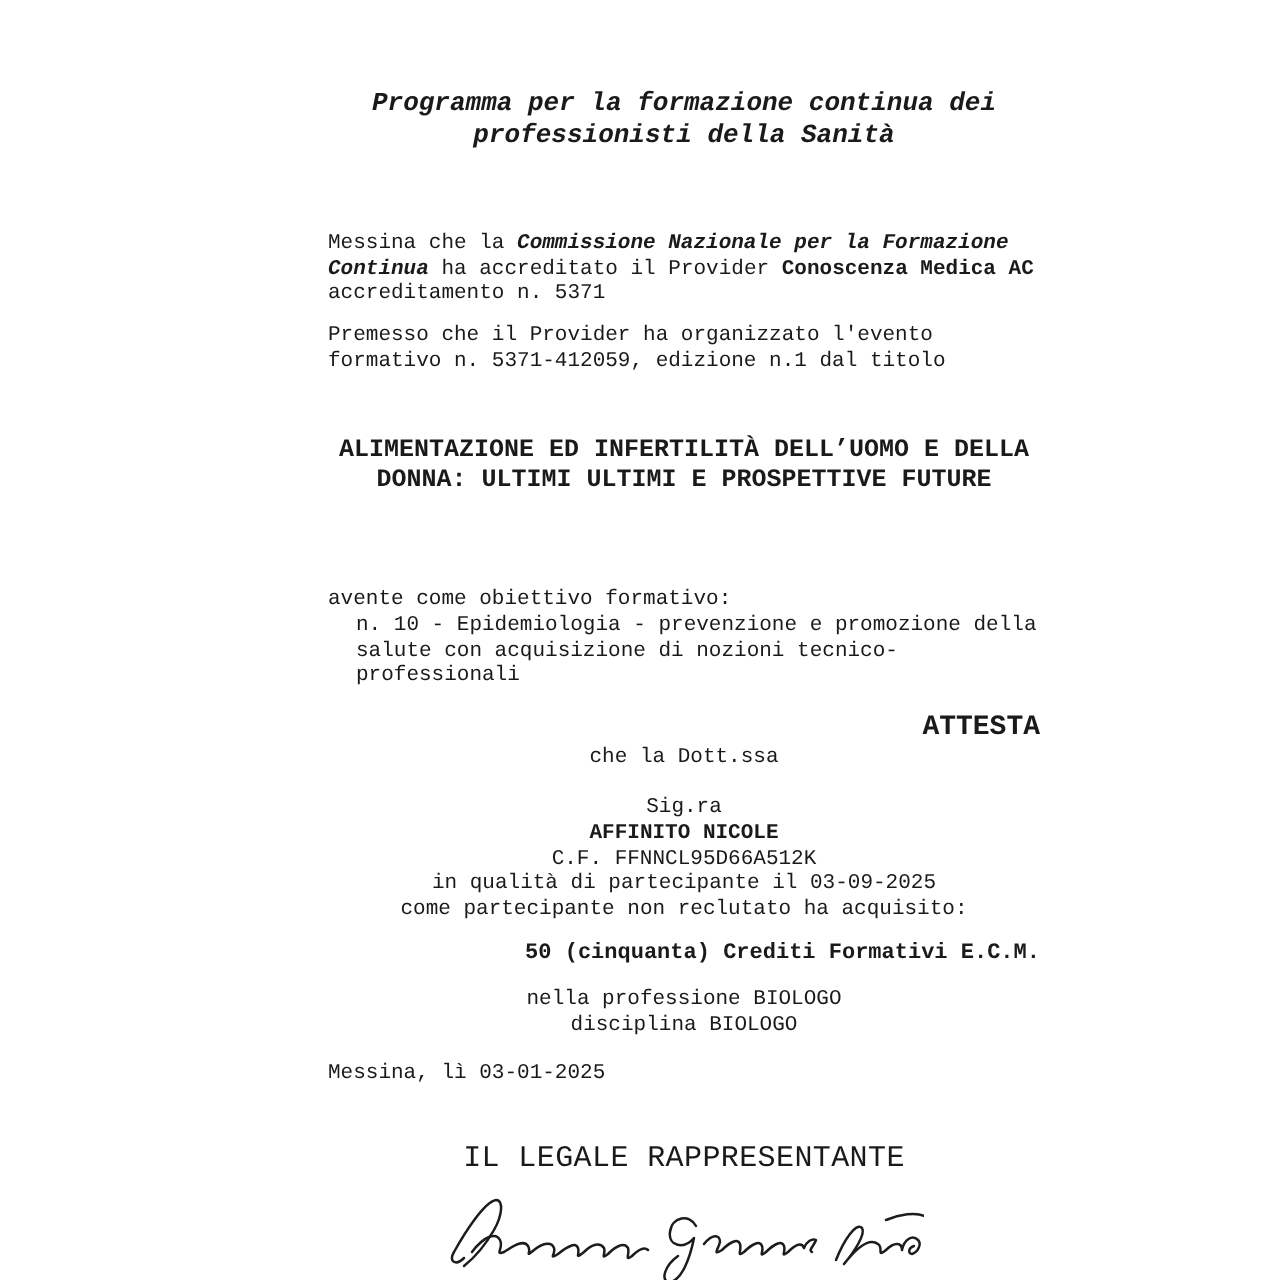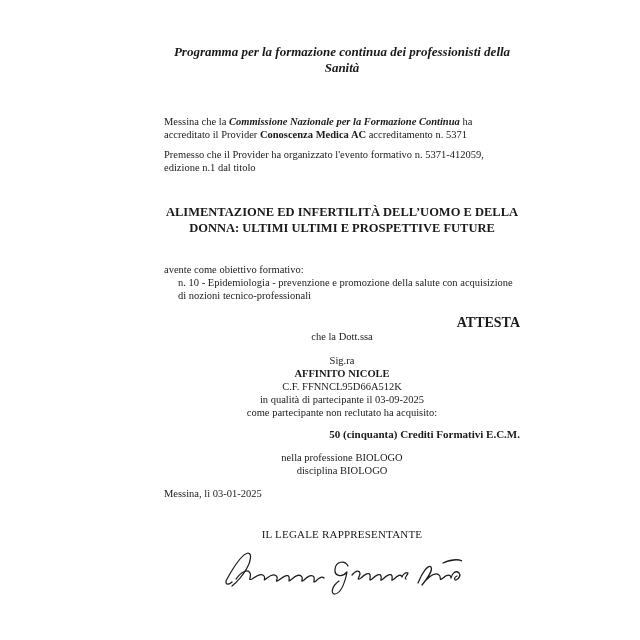--- a/index.html
+++ b/index.html
@@ -3,21 +3,21 @@
 <meta charset="utf-8">
 <style>
   * { margin: 0; padding: 0; box-sizing: border-box; }
   html, body { background: #ffffff; }
   .page {
     position: relative;
     width: 556px;
     height: 640px;
     margin: 0 auto;
     background: #ffffff;
-    font-family: Liberation Serif, serif;
+    font-family: Liberation Mono, monospace;
     color: #1a1a1a;
     font-size: 10.5px;
     line-height: 1.22;
     overflow: hidden;
     padding-left: 44px;
   }
   .content { padding: 44px 78px 0 78px; }
   .doc-title {
     text-align: center;
     font-weight: bold;
@@ -30,21 +30,21 @@
   .bold-italic { font-weight: bold; font-style: italic; }
   .bold { font-weight: bold; }
   .event-title {
     text-align: center;
     font-weight: bold;
     font-size: 12.5px;
     line-height: 1.25;
     margin: 30px auto 0 auto;
     max-width: 500px;
   }
-  .objective { margin-top: 28px; max-width: 500px; }
+  .objective { margin-top: 45px; max-width: 500px; }
   .objective-detail { padding-left: 14px; max-width: 462px; }
   .centered-block { text-align: center; }
   .undersigned-block { margin-top: 8px; }
   .attesta {
     font-weight: bold;
     font-size: 14px;
     margin-top: 11px;
     text-align: right;
   }
   .salutation-block { margin-top: 12px; }
@@ -53,21 +53,21 @@
     text-align: right;
     font-weight: bold;
     font-size: 11px;
     margin-top: 9px;
   }
   .profession-block { margin-top: 10px; }
   .place-date { margin-top: 11px; text-align: left; }
   .legal-rep {
     text-align: center;
     margin-top: 27px;
-    font-size: 11px;
+    font-size: 15px;
     letter-spacing: 0.2px;
   }
   .signature-wrap {
     text-align: center;
     margin-top: 2px;
   }
   .signature-wrap svg { display: inline-block; }
 </style>
 </head>
 <body>

